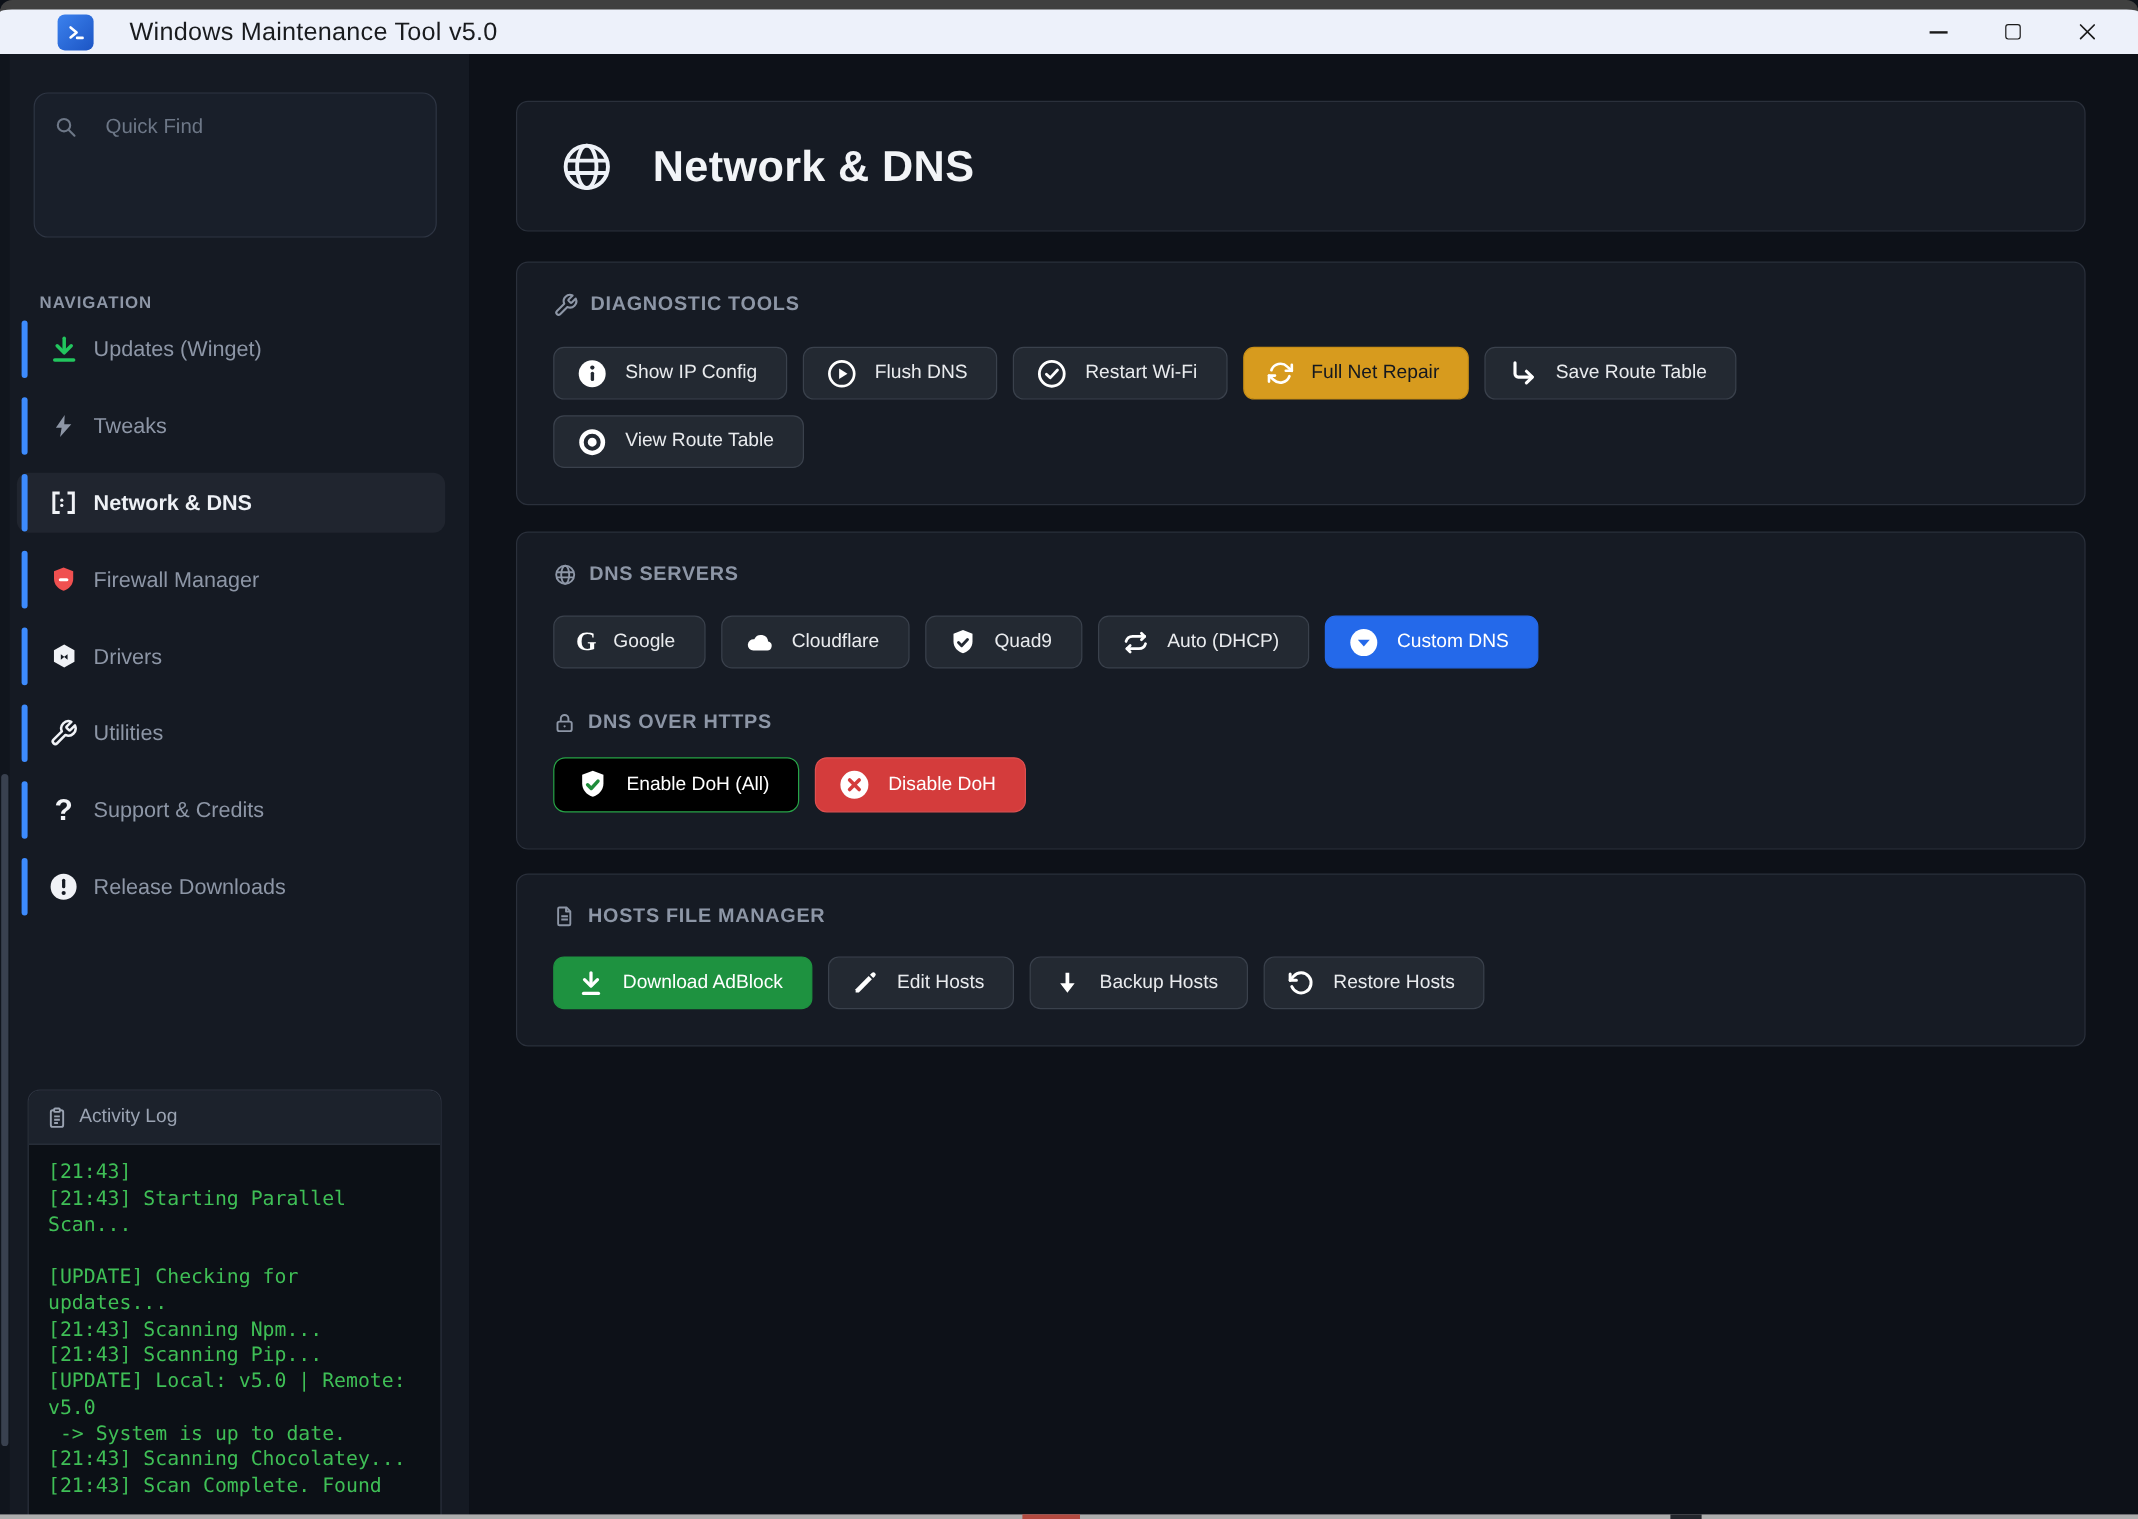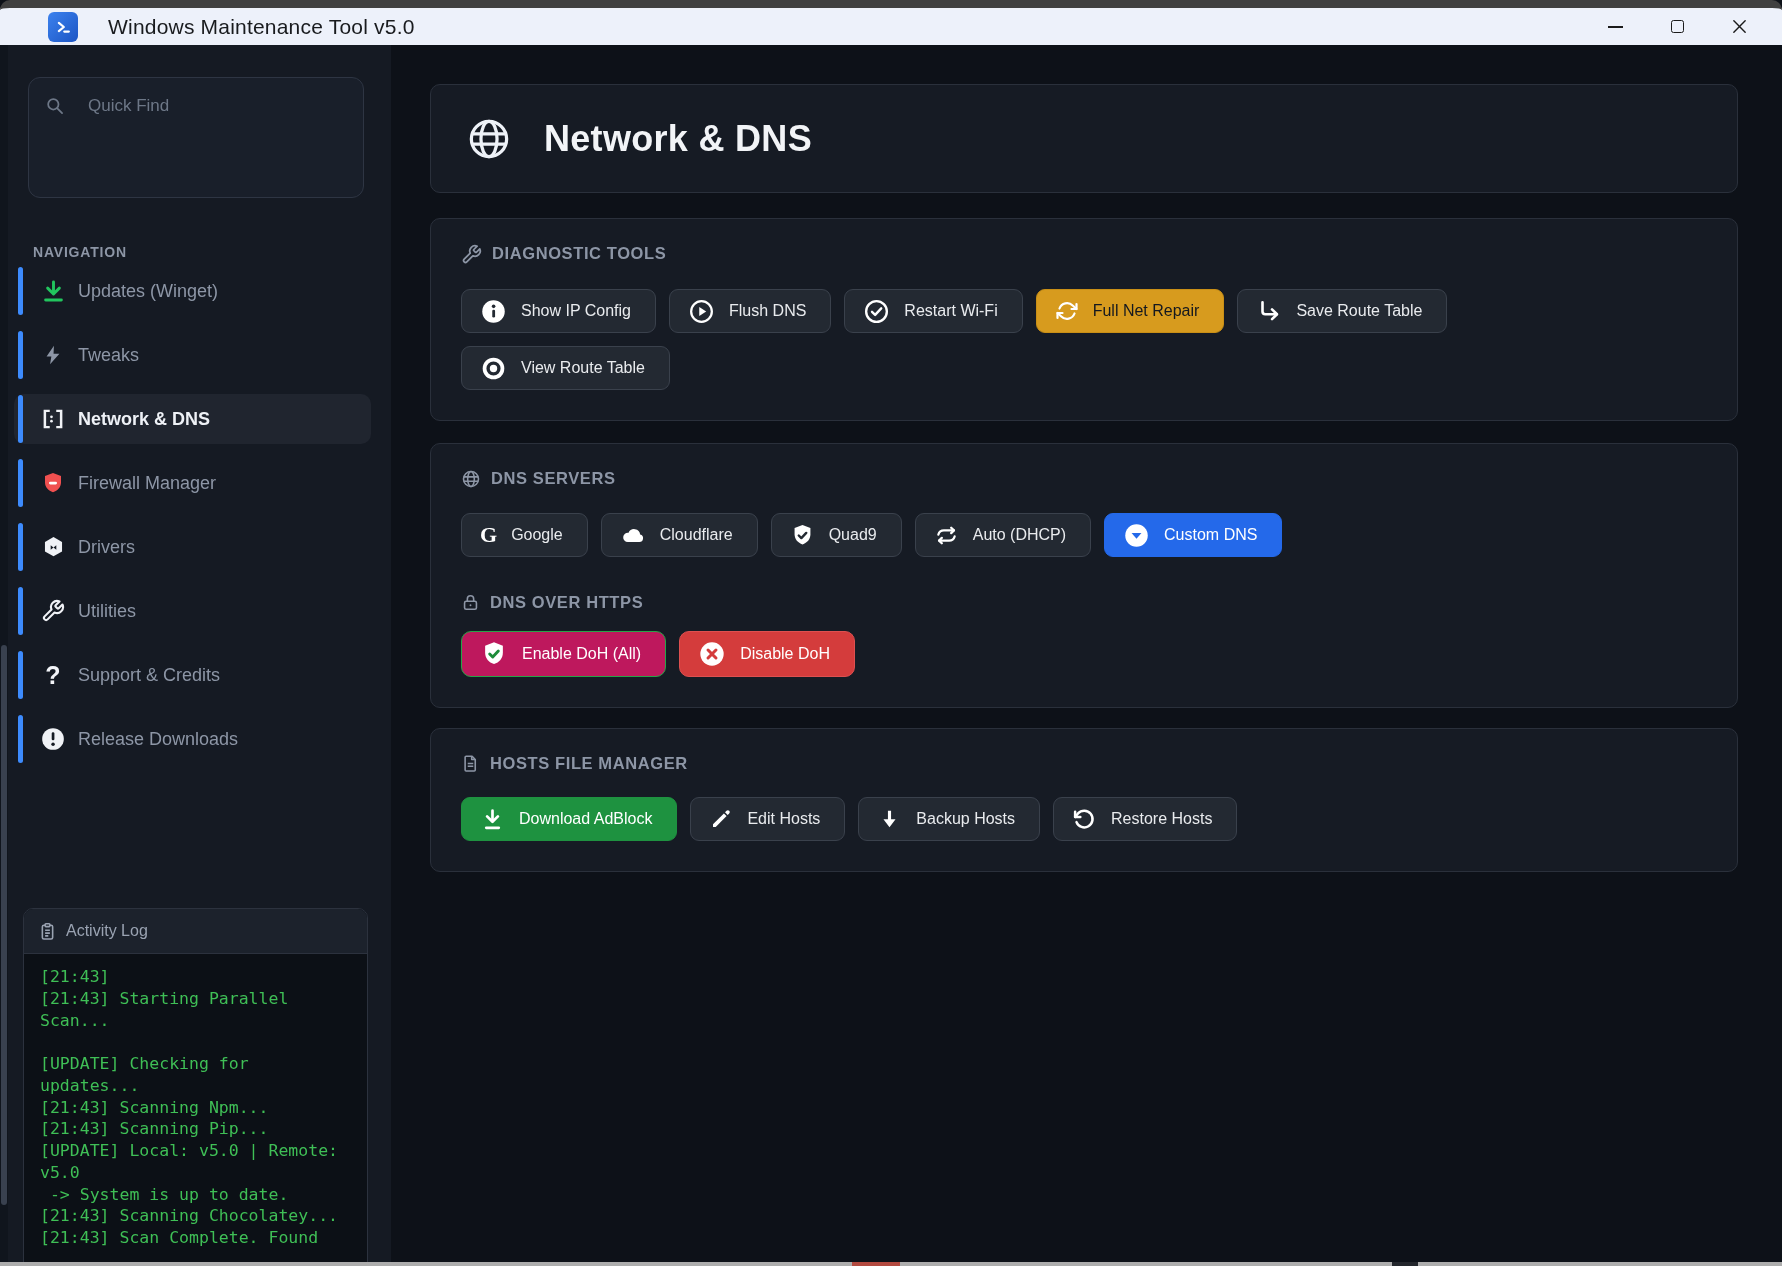--- a/index.html
+++ b/index.html
@@ -140,21 +140,21 @@
   .btn-row { display:flex; gap:13px; margin-top:24px; flex-wrap:wrap; }
   .btn-row.second { margin-top:13px; }
   .btn {
     height:44px; background:#232932; border:1px solid #3a414c; border-radius:9px;
     display:flex; align-items:center; gap:14px; padding:0 24px 0 18px;
     font-size:16px; color:#e9ebee; cursor:default; white-space:nowrap;
   }
   .btn .ic-wrap { display:flex; align-items:center; justify-content:center; }
   .btn-yellow { background:#d79b1e; border-color:#c98f16; color:#14181f; font-weight:normal; }
   .btn-blue   { background:#2469ea; border-color:#2469ea; color:#ffffff; }
-  .btn-green  { background:#be185d; border-color:#27a447; color:#ffffff; }
+  .btn-green  { background:#000000; border-color:#27a447; color:#ffffff; }
   .btn-red    { background:#d43c3c; border-color:#de5050; color:#ffffff; }
   .btn-adblock{ background:#1e9240; border-color:#1e9240; color:#ffffff; }
   .btn-doh { height:46px; border-radius:10px; }
 
   .subsec { margin-top:36px; }
   .doh-row { margin-top:19px; }
 
   .gmark { font-size:22px; font-weight:bold; color:#ffffff; line-height:1; font-family:"Liberation Serif", serif; }
 
   

